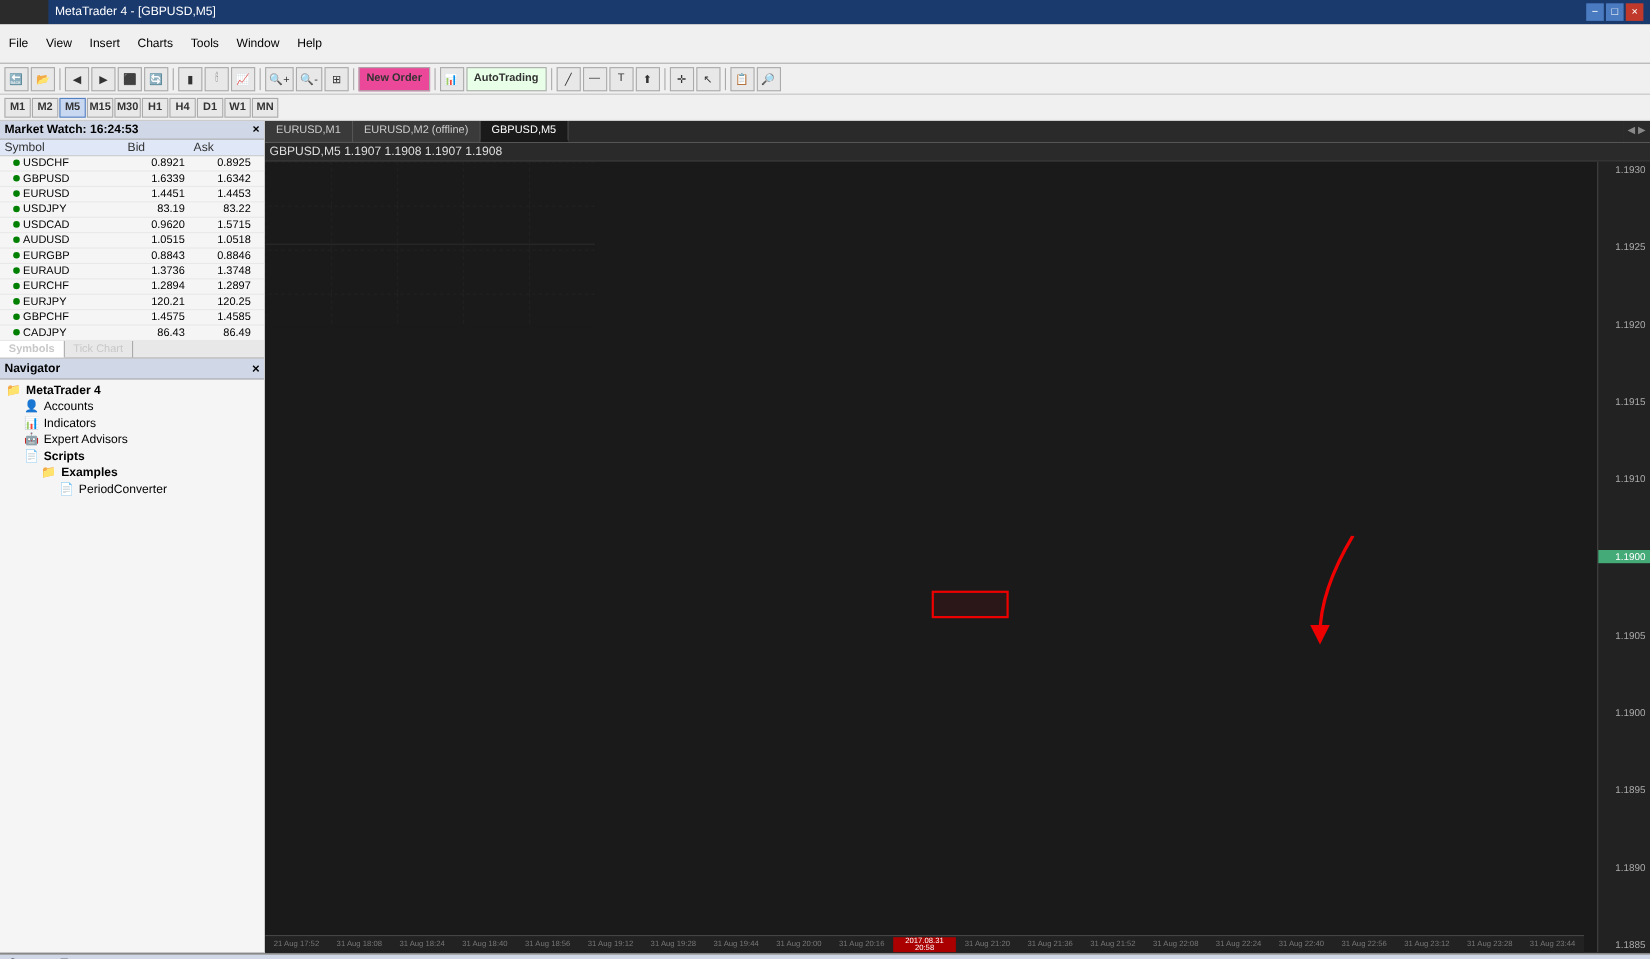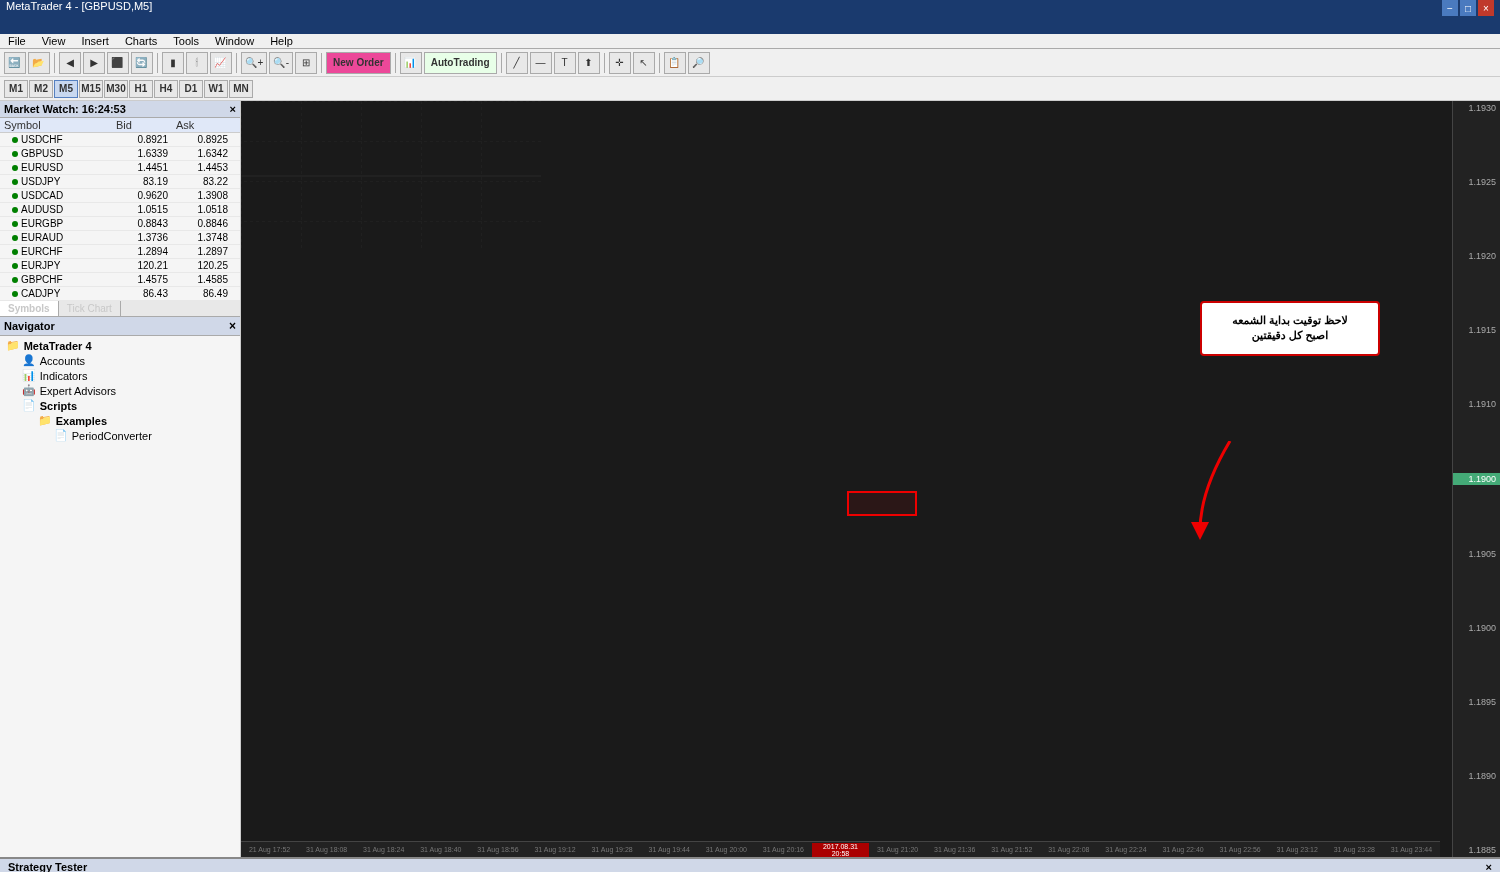--- a/index.html
+++ b/index.html
@@ -2,37 +2,39 @@
 <html><head>
   <meta charset="utf-8">
   <style>
     * { box-sizing: border-box; margin: 0; padding: 0; font-family: 'Segoe UI', Tahoma, Arial, sans-serif; font-size: 11px; }
     body { background: #2b2b2b; color: #c8c8c8; overflow: hidden; width: 1500px; height: 872px; }
 
     
     #title-bar {
       background: #1a3a6e;
       color: white;
-      height: 34px;
-      display: flex;
+      height: 22px;
+      display: flex;
+      align-items: center;
       justify-content: space-between;
       padding: 0 6px;
       user-select: none;
+      margin-left: 44px;
     }
     #title-bar .win-controls { display: flex; gap: 2px; }
     #title-bar .win-btn {
       width: 16px; height: 16px; background: #4a7abf; border: none;
       color: white; font-size: 10px; cursor: pointer; display: flex; align-items: center; justify-content: center;
     }
     #title-bar .win-btn.close { background: #c0392b; }
 
     
     #menu-bar {
       background: #f0f0f0;
-      height: 15px;
+      height: 36px;
       display: flex;
       align-items: center;
       border-bottom: 1px solid #aaa;
     }
     .menu-item {
       padding: 2px 8px;
       cursor: pointer;
       color: #000;
       font-size: 11px;
     }
@@ -402,21 +404,21 @@
       <span class="mw-ask">1.4453</span>
     </div>
         <div class="mw-row">
       <span class="mw-symbol"><span class="mw-dot"></span>USDJPY</span>
       <span class="mw-bid">83.19</span>
       <span class="mw-ask">83.22</span>
     </div>
         <div class="mw-row">
       <span class="mw-symbol"><span class="mw-dot"></span>USDCAD</span>
       <span class="mw-bid">0.9620</span>
-      <span class="mw-ask">1.3908</span>
+      <span class="mw-ask">1.5715</span>
     </div>
         <div class="mw-row">
       <span class="mw-symbol"><span class="mw-dot"></span>AUDUSD</span>
       <span class="mw-bid">1.0515</span>
       <span class="mw-ask">1.0518</span>
     </div>
         <div class="mw-row">
       <span class="mw-symbol"><span class="mw-dot"></span>EURGBP</span>
       <span class="mw-bid">0.8843</span>
       <span class="mw-ask">0.8846</span>
@@ -492,21 +494,31 @@
 
         <div class="nav-item" style="padding-left:52px;">
           <span class="nav-icon">📄</span>
           <span>PeriodConverter</span>
         </div>
       </div>
     </div>
   </div>
 
   <div id="chart-area">
-
+      <div id="chart-tabs" style="order:-1;">
+      <div class="chart-tab">EURUSD,M1</div>
+      <div class="chart-tab">EURUSD,M2 (offline)</div>
+      <div class="chart-tab active">GBPUSD,M5</div>
+      <div style="flex:1; background:#2a2a2a;"></div>
+      <div style="padding:3px 4px; color:#888; font-size:9px; background:#2a2a2a;">◀ ▶</div>
+    </div>
+
+    <div id="chart-info-bar">
+      <span>GBPUSD,M5  1.1907 1.1908 1.1907 1.1908</span>
+    </div>
 
     <div id="chart-canvas" style="flex: 1 1 0%;">
 
       <svg id="candle-chart" xmlns="http://www.w3.org/2000/svg">
 
         <defs>
           <pattern id="grid" width="60" height="40" patternUnits="userSpaceOnUse">
             <path d="M 60 0 L 0 0 0 40" fill="none" stroke="#333" stroke-width="0.5" stroke-dasharray="3,3"></path>
           </pattern>
         </defs>
@@ -767,24 +779,20 @@
         <span class="price-label">1.1915</span>
         <span class="price-label">1.1910</span>
         <span class="price-label current">1.1900</span>
         <span class="price-label">1.1905</span>
         <span class="price-label">1.1900</span>
         <span class="price-label">1.1895</span>
         <span class="price-label">1.1890</span>
         <span class="price-label">1.1885</span>
       </div>
 
-      <div class="annotation-box" style="right: 120px; top: 200px; width: 180px; font-size: 15px;">
-        <div>لاحظ توقيت بداية الشمعه</div>
-        <div>اصبح كل دقيقتين</div>
-      </div>
 
       <svg style="position:absolute; right:230px; top:340px; width:80px; height:100px; z-index:9;">
         <defs>
           <marker id="arrowhead" markerWidth="6" markerHeight="6" refX="3" refY="3" orient="auto">
             <polygon points="0 0, 6 3, 0 6" fill="#e00"></polygon>
           </marker>
         </defs>
         <path d="M 40 0 Q 10 50 10 90" stroke="#e00" stroke-width="3" fill="none" marker-end="url(#arrowhead)"></path>
       </svg>
 

